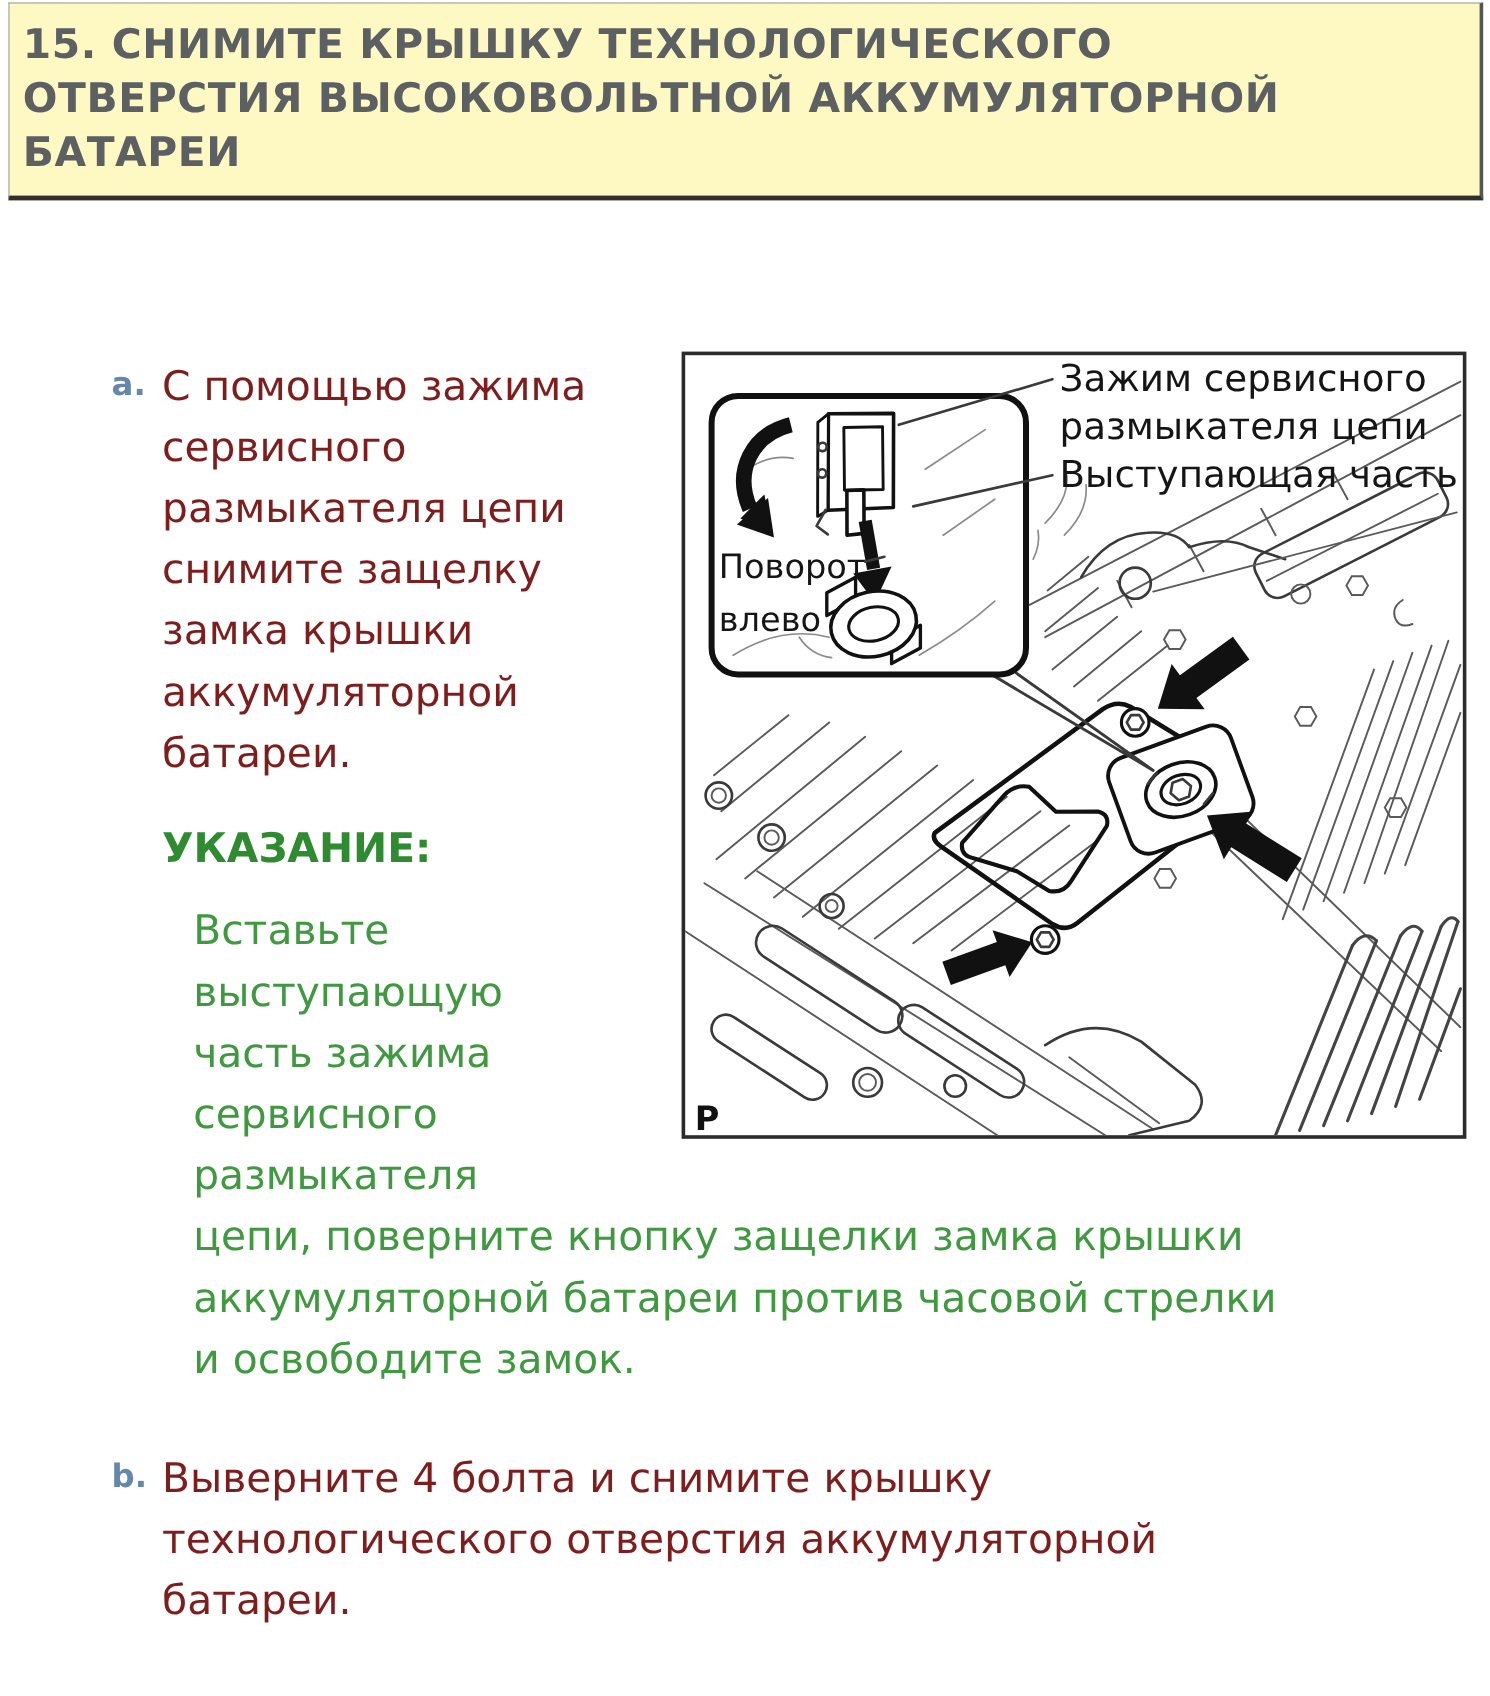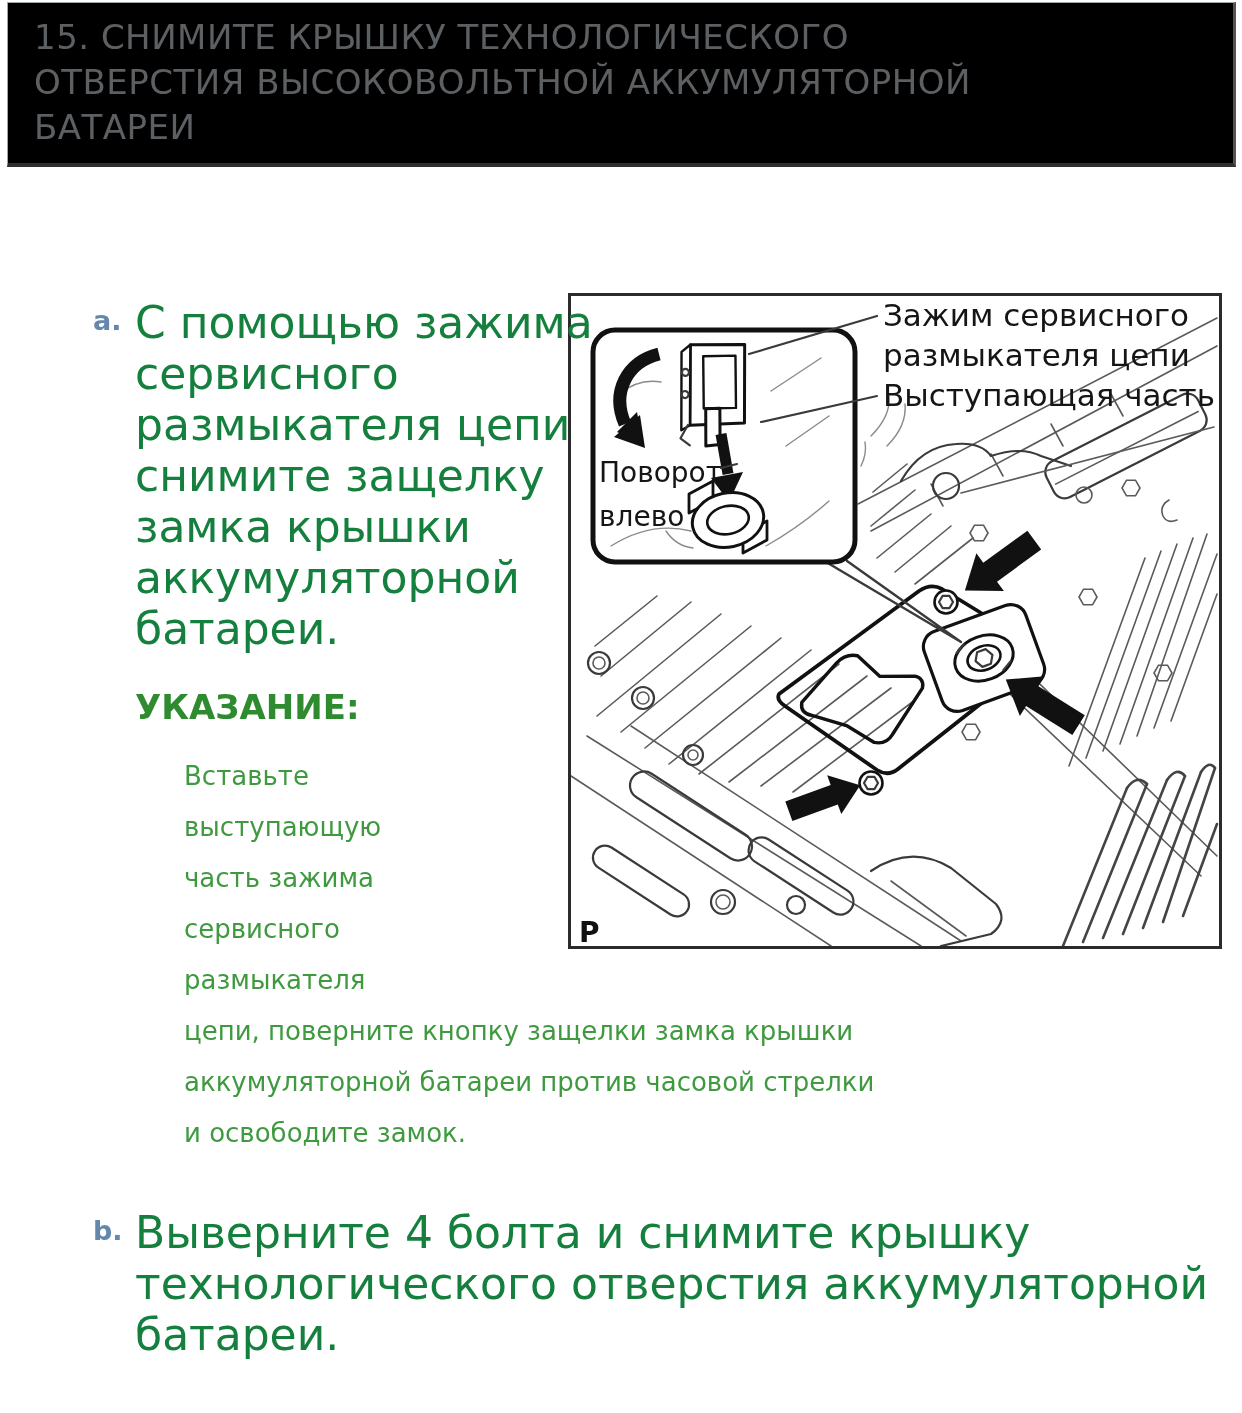--- a/index.html
+++ b/index.html
@@ -1,42 +1,42 @@
 <!DOCTYPE html>
 <html><head>
 <meta charset="utf-8">
 <style>
   html,body{margin:0;padding:0;background:#fff;width:1242px;height:1413px;overflow:hidden;
     font-family:"DejaVu Sans","Liberation Sans",sans-serif;}
   .title-box{
     margin:2px 6px 0 7px;
-    background:#000000;
+    background:#fef9c3;
     border:1px solid #9fa8a8;
     border-bottom:4px solid #2f2f2f;
     border-right:3px solid #555;
-    padding:12px 20px 13px 26px;
-    font-size:34px;line-height:45px;font-weight:normal;color:#5d6063;
+    padding:12px 20px 13px 11px;
+    font-size:34px;line-height:45px;font-weight:bold;color:#5d6063;
     letter-spacing:0.5px;
     white-space:pre-line;
   }
   .content{position:relative;padding:0 20px 0 135px;margin-top:130px;}
   .region{position:relative;}
   .figure{
     position:absolute;top:-4px;right:0;width:648px;height:650px;
     border:3px solid #2b2b2b;background:#fff;box-sizing:content-box;
   }
   .figure svg{display:block;}
   .step{position:relative;}
   .marker{
     position:absolute;left:-42px;top:8px;
     font-size:27px;font-weight:bold;color:#6487ae;
   }
-  .step-text{font-size:44px;line-height:51px;color:#15803d;white-space:pre-line;}
+  .step-text{font-size:34px;line-height:51px;color:#7f1d1d;white-space:pre-line;}
   .note-title{margin-top:28px;font-size:34px;line-height:51px;font-weight:bold;color:#2f8b2f;}
-  .note-body{margin-top:18px;margin-left:49px;font-size:26px;line-height:51px;color:#3f9a3f;white-space:pre-line;}
+  .note-body{margin-top:18px;margin-left:26px;font-size:34px;line-height:51px;color:#3f9a3f;white-space:pre-line;}
   .step-b{margin-top:48px;}
   
   .thin{stroke:#5a5a5a;stroke-width:1.6;fill:none;stroke-linecap:round;}
   .lite{stroke:#8a8a8a;stroke-width:1.4;fill:none;stroke-linecap:round;}
   .med{stroke:#3a3a3a;stroke-width:2.2;fill:none;stroke-linecap:round;stroke-linejoin:round;}
   .thick{stroke:#111;stroke-width:3.4;fill:none;stroke-linecap:round;stroke-linejoin:round;}
   .thickw{stroke:#111;stroke-width:3.4;fill:#fff;stroke-linejoin:round;}
   .comb{stroke:#444;stroke-width:2.6;fill:none;stroke-linecap:round;}
   .lbl{font-family:"DejaVu Sans",sans-serif;font-size:31px;fill:#151515;}
   .lbl-s{font-family:"DejaVu Sans",sans-serif;font-size:28px;fill:#151515;}

